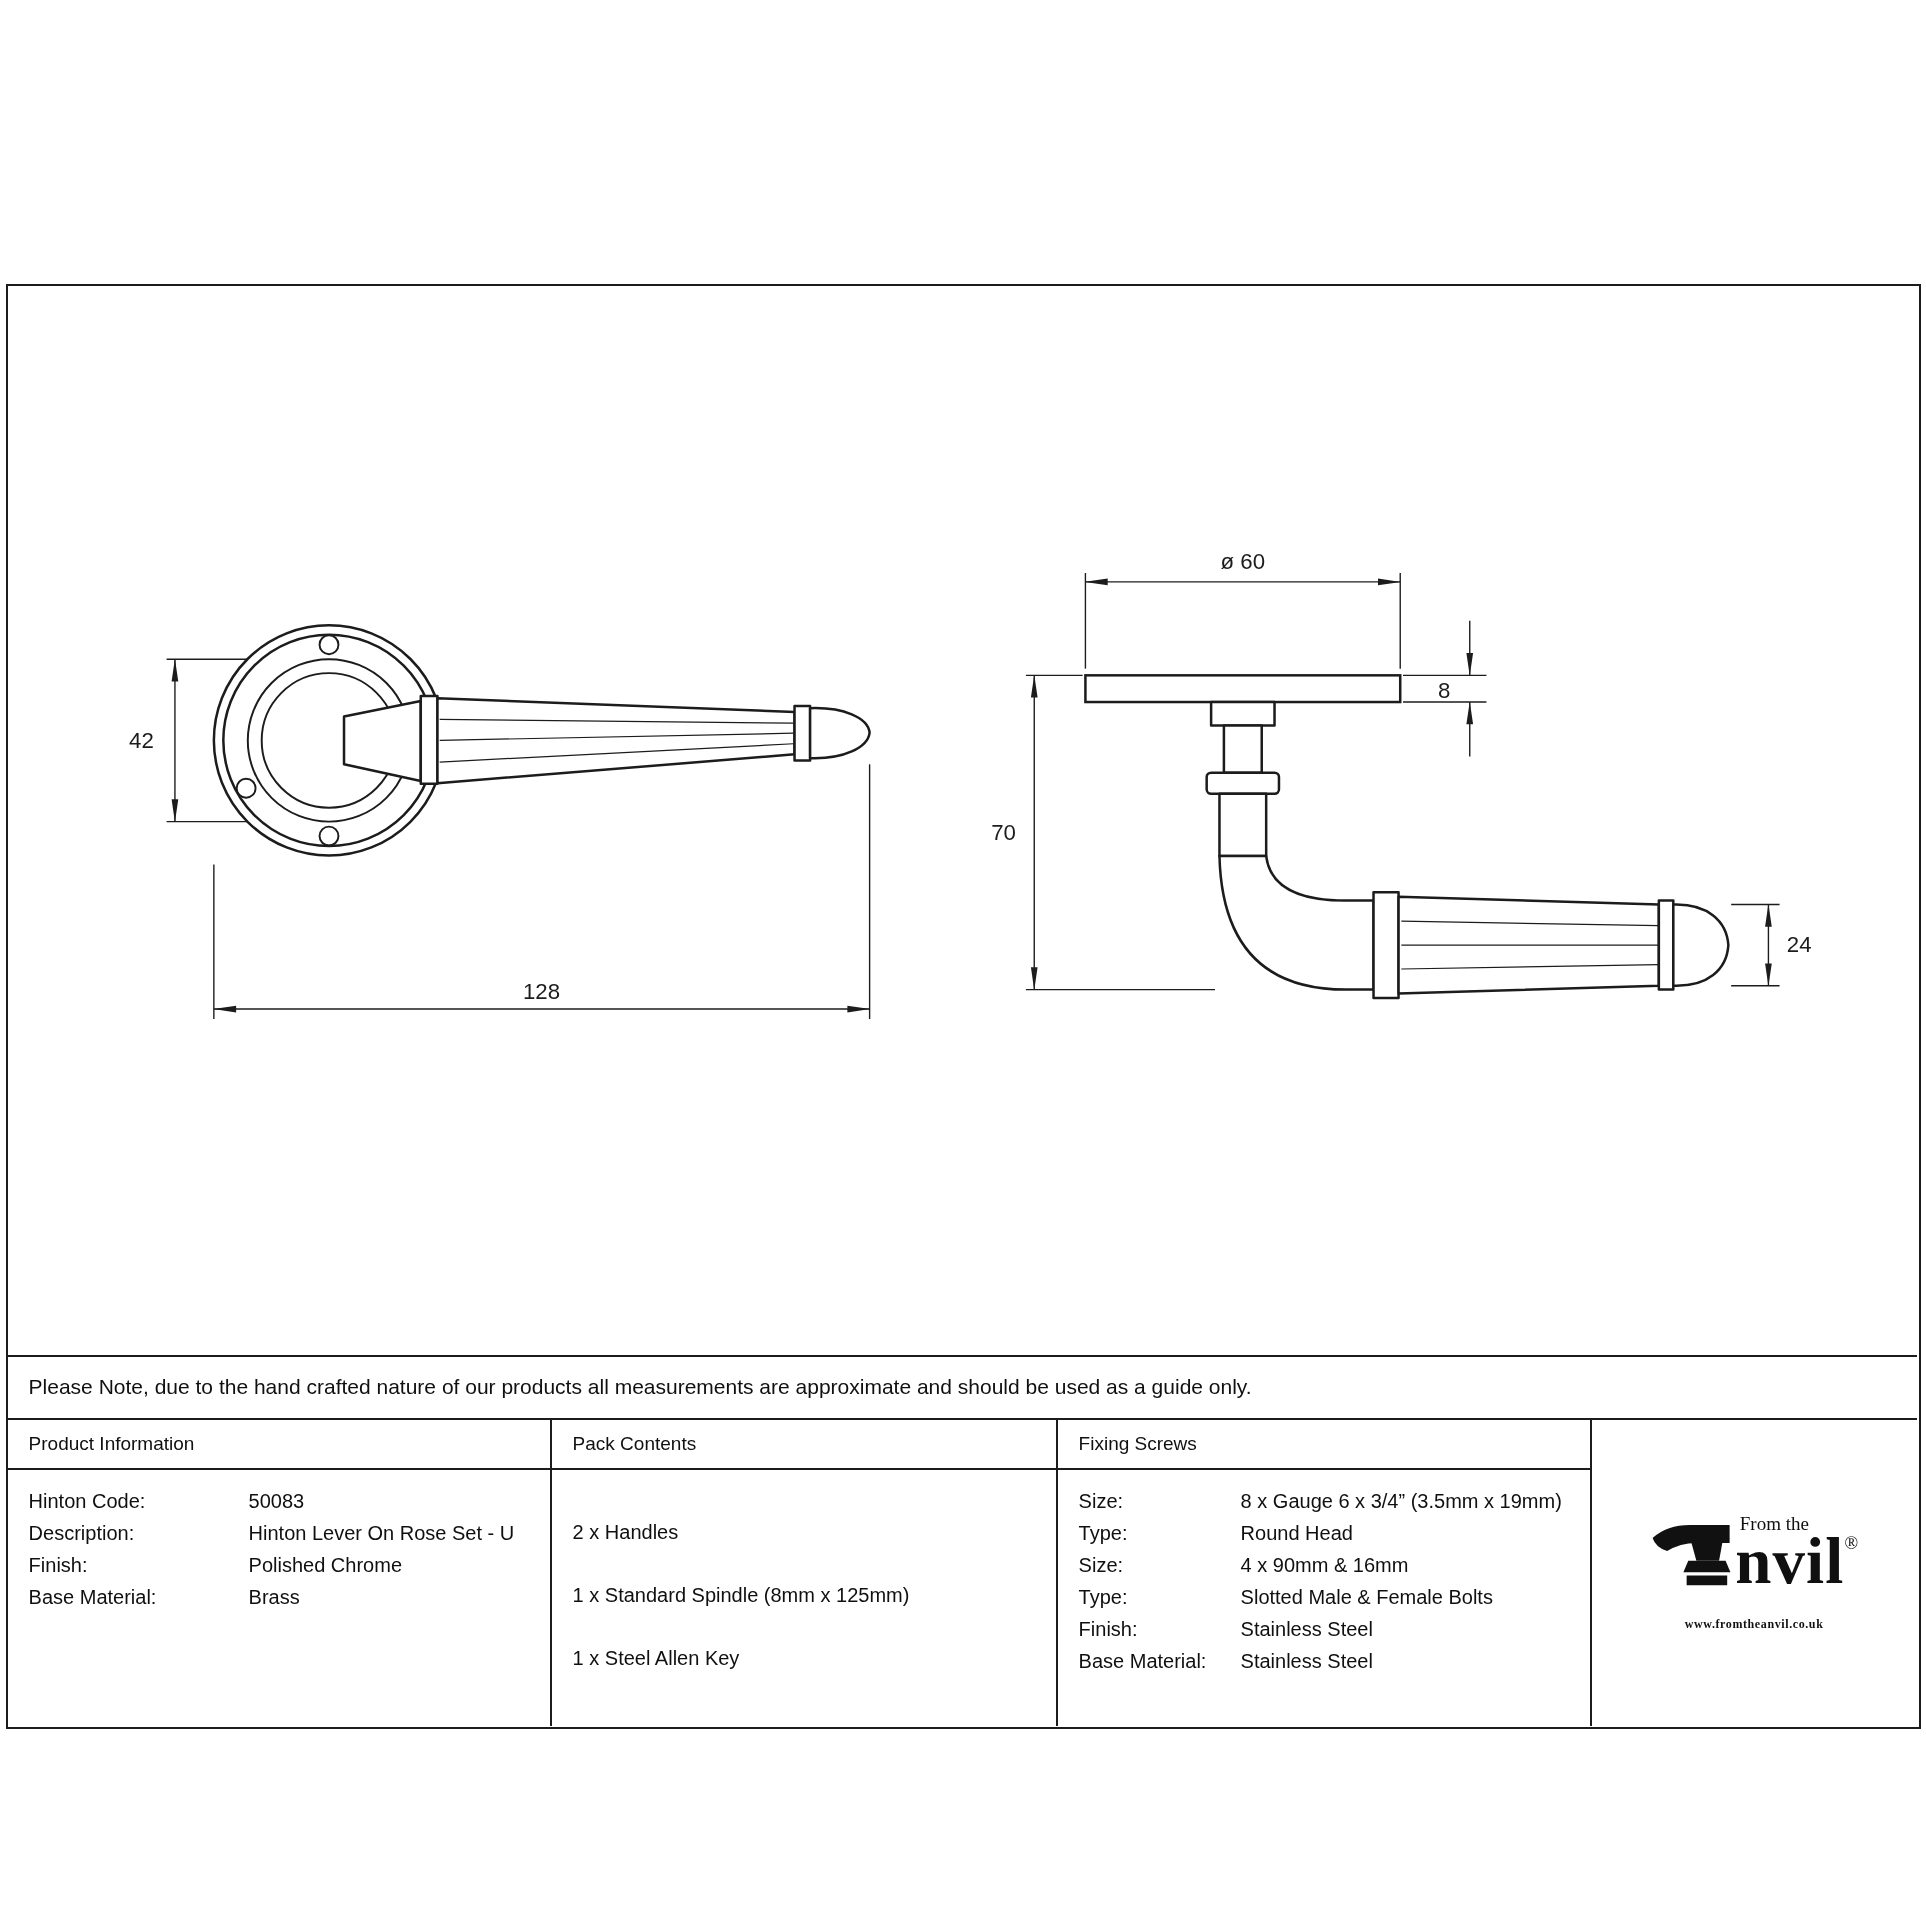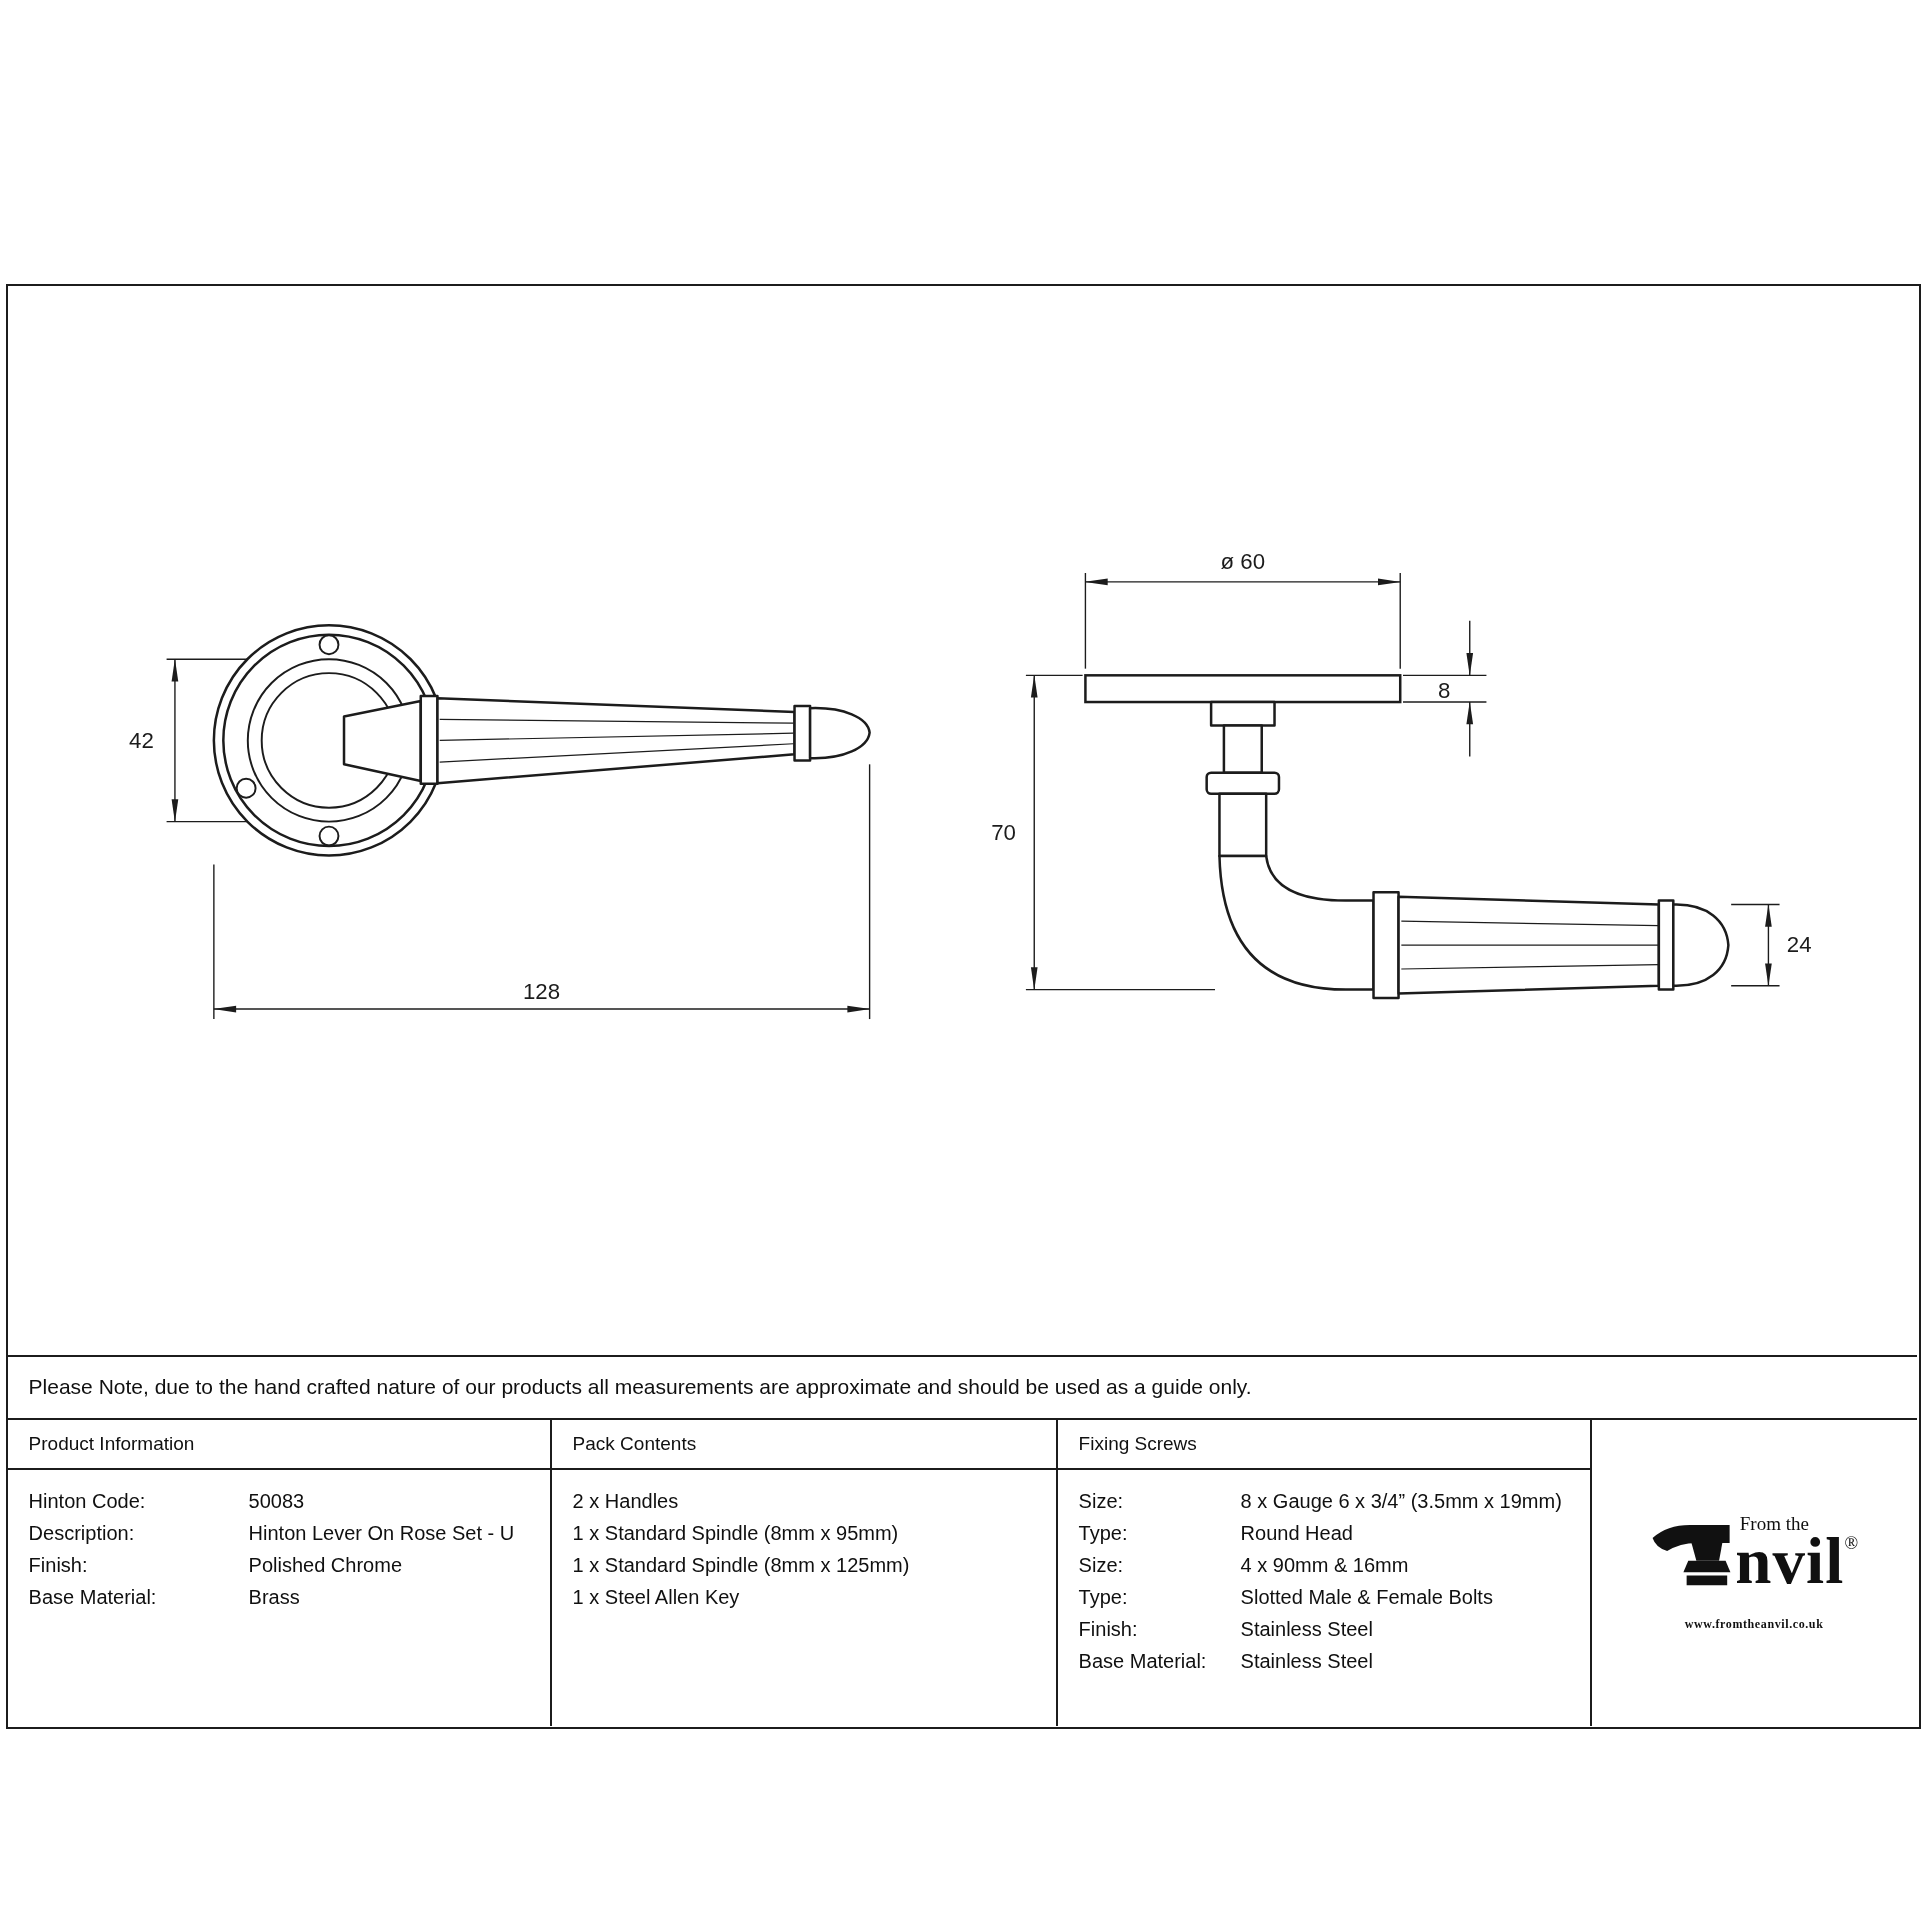--- a/index.html
+++ b/index.html
@@ -46,21 +46,21 @@
     border-bottom:2.2px solid #1c1c1c;
     display:flex; align-items:center;
     padding-left:21px; font-size:19px;
   }
   .col-body { padding:14.5px 10px 0 21px; font-size:20px; }
   .kv { display:flex; line-height:32px; }
   .kv .k { flex:0 0 auto; }
   .col-1 .kv .k { width:220px; }
   .col-3 .kv .k { width:162px; }
   .kv .v { flex:1 1 auto; white-space:nowrap; }
-  .line { line-height:32px; white-space:nowrap; }
+  .line { line-height:32px; white-space:nowrap;margin-top:31px; }
 
   .logo-row { display:flex; align-items:flex-end; }
   .anvil-glyph { width:83px; height:73px; margin-right:2.2px; }
   .brand-wrap { display:flex; flex-direction:column; }
   .from-the { font-family:"Liberation Serif", serif; font-size:19px; margin-left:4.5px; margin-bottom:0; line-height:1; }
   .brand-line { display:flex; align-items:flex-start; }
   .brand { font-family:"Liberation Serif", serif; font-weight:bold; font-size:65px; line-height:0.88; letter-spacing:1.1px; }
   .reg { font-family:"Liberation Serif", serif; font-size:18px; line-height:1; margin-top:1.1px; }
   .website { font-family:"Liberation Serif", serif; font-weight:bold; font-size:12px; margin-top:6.7px; letter-spacing:0.6px; }
 </style>
@@ -195,21 +195,20 @@
           <span class="k">Base Material:</span>
           <span class="v">Brass</span>
         </div>
       </div>
     </div>
 
     <div class="col col-2">
       <div class="col-header">Pack Contents</div>
       <div class="col-body">
         <div class="line">2 x Handles</div>
-        <div class="line">1 x Standard Spindle (8mm x 95mm)</div>
         <div class="line">1 x Standard Spindle (8mm x 125mm)</div>
         <div class="line">1 x Steel Allen Key</div>
       </div>
     </div>
 
     <div class="col col-3">
       <div class="col-header">Fixing Screws</div>
       <div class="col-body">
         <div class="kv">
           <span class="k">Size:</span>

